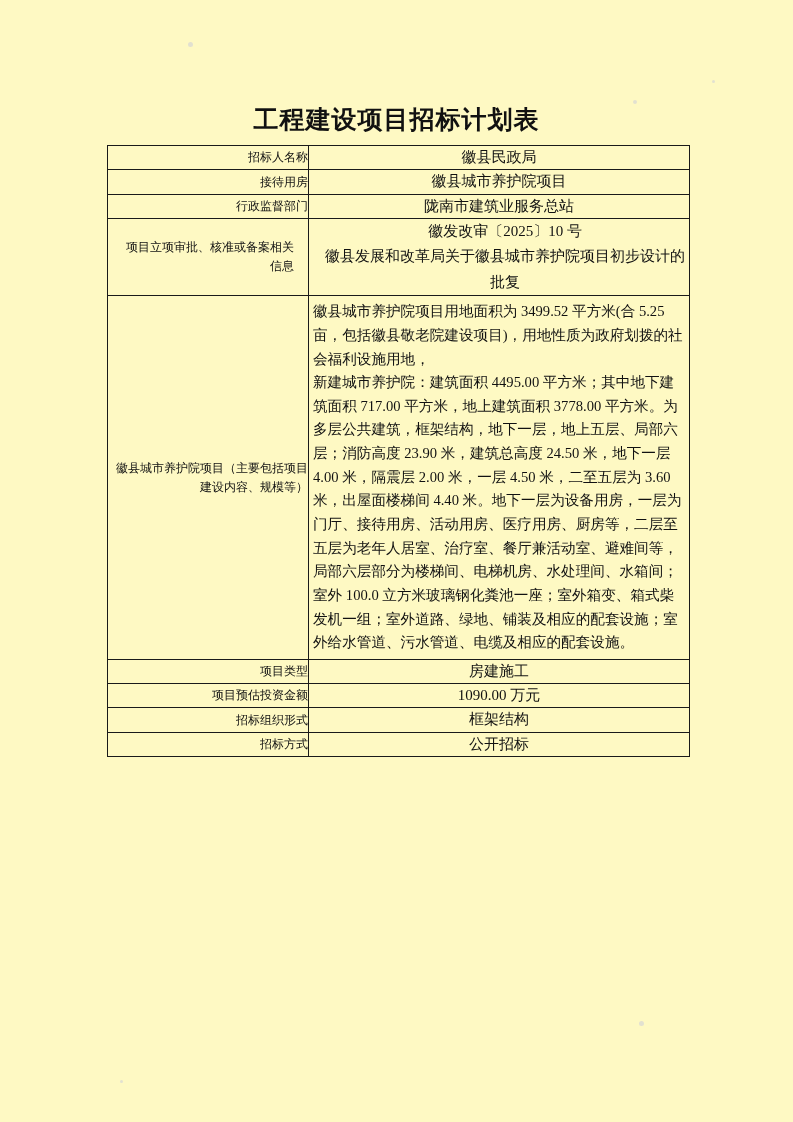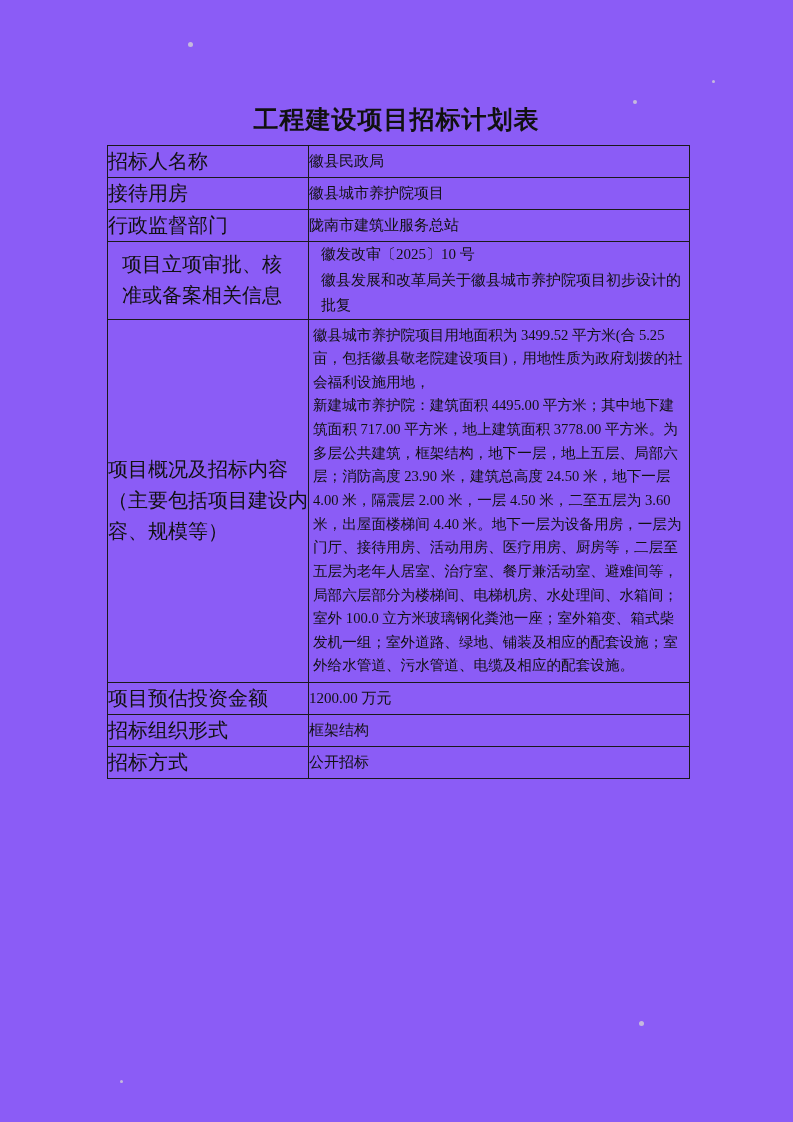--- a/index.html
+++ b/index.html
@@ -13,21 +13,21 @@
     font-family: "Liberation Serif", "DejaVu Serif", serif;
     color: #111;
     position: relative;
     overflow: hidden;
   }
   .page {
     position: absolute;
     top: 0; left: 0;
     width: 793px;
     height: 1122px;
-    background: #8b5cf6;
+    background: #fef9c3;
   }
   
   .speck {
     position: absolute;
     background: #d8d8d4;
     border-radius: 50%;
     opacity: .75;
   }
   .doc-title {
     position: absolute;
@@ -48,28 +48,28 @@
     border-collapse: collapse;
     table-layout: fixed;
   }
   table.main td {
     border: 1px solid #1a1a1a;
     padding: 0;
     vertical-align: middle;
   }
   td.label {
     width: 200px;
-    text-align: left;
-    font-size: 20px;
+    text-align: right;
+    font-size: 12px;
     line-height: 1.55;
     padding: 9px 14px;
   }
   td.value {
     width: 380px;
-    text-align: left;
+    text-align: center;
     font-size: 15px;
     line-height: 1.55;
     padding: 9px 12px;
   }
   td.value.left {
     text-align: left;
     margin-left: 36px;
   }
   .row-tall td.label {
     padding: 4px 14px;
@@ -109,30 +109,34 @@
       <tr>
         <td class="label">行政监督部门</td>
         <td class="value">陇南市建筑业服务总站</td>
       </tr>
       <tr class="row-tall">
         <td class="label">项目立项审批、核准或备案相关信息</td>
         <td class="value" style="white-space:pre-line;line-height:1.7;padding-left:12px;">徽发改审〔2025〕10 号
 徽县发展和改革局关于徽县城市养护院项目初步设计的批复</td>
       </tr>
       <tr>
-        <td class="label">项目概况及招标内容（主要包括项目建设内容、规模等）</td>
+        <td class="label">徽县城市养护院项目（主要包括项目建设内容、规模等）</td>
         <td class="value left">
           <span class="body-text">徽县城市养护院项目用地面积为 3499.52 平方米(合 5.25 亩，包括徽县敬老院建设项目)，用地性质为政府划拨的社会福利设施用地，
 新建城市养护院：建筑面积 4495.00 平方米；其中地下建筑面积 717.00 平方米，地上建筑面积 3778.00 平方米。为多层公共建筑，框架结构，地下一层，地上五层、局部六层；消防高度 23.90 米，建筑总高度 24.50 米，地下一层 4.00 米，隔震层 2.00 米，一层 4.50 米，二至五层为 3.60 米，出屋面楼梯间 4.40 米。地下一层为设备用房，一层为门厅、接待用房、活动用房、医疗用房、厨房等，二层至五层为老年人居室、治疗室、餐厅兼活动室、避难间等，局部六层部分为楼梯间、电梯机房、水处理间、水箱间；
 室外 100.0 立方米玻璃钢化粪池一座；室外箱变、箱式柴发机一组；室外道路、绿地、铺装及相应的配套设施；室外给水管道、污水管道、电缆及相应的配套设施。</span>
         </td>
       </tr>
       <tr>
+        <td class="label">项目类型</td>
+        <td class="value">房建施工</td>
+      </tr>
+      <tr>
         <td class="label">项目预估投资金额</td>
-        <td class="value">1200.00 万元</td>
+        <td class="value">1090.00 万元</td>
       </tr>
       <tr>
         <td class="label">招标组织形式</td>
         <td class="value">框架结构</td>
       </tr>
       <tr>
         <td class="label">招标方式</td>
         <td class="value">公开招标</td>
       </tr>
     </tbody>

